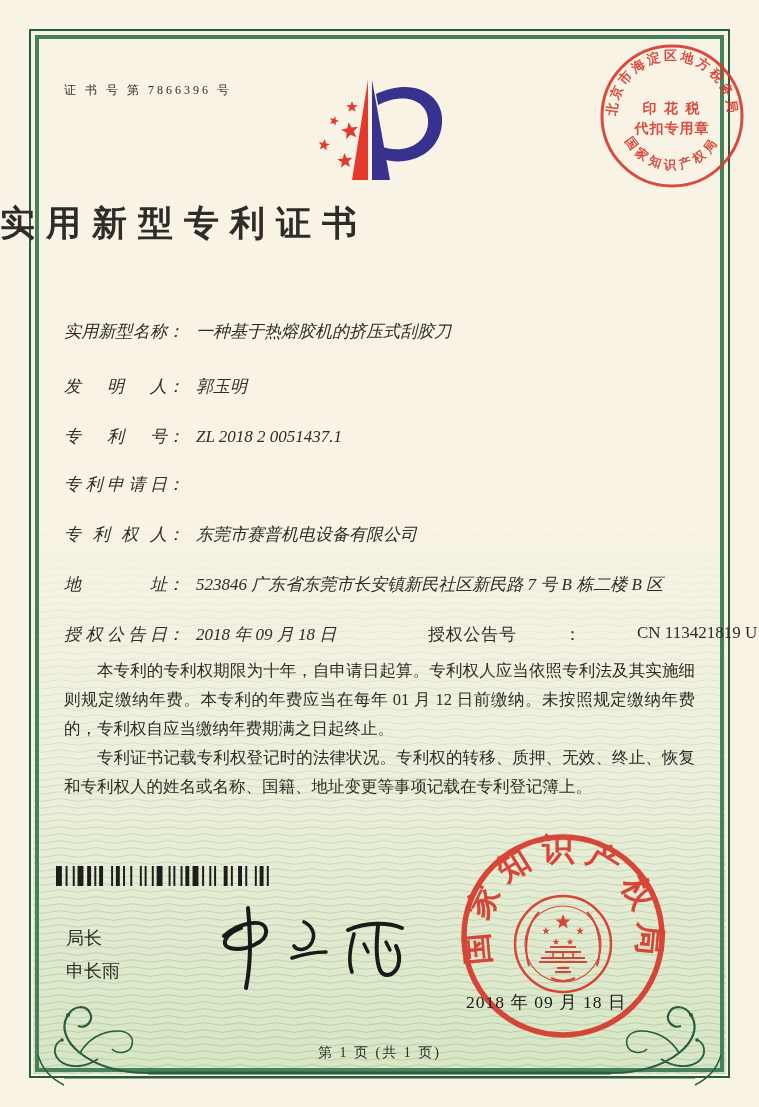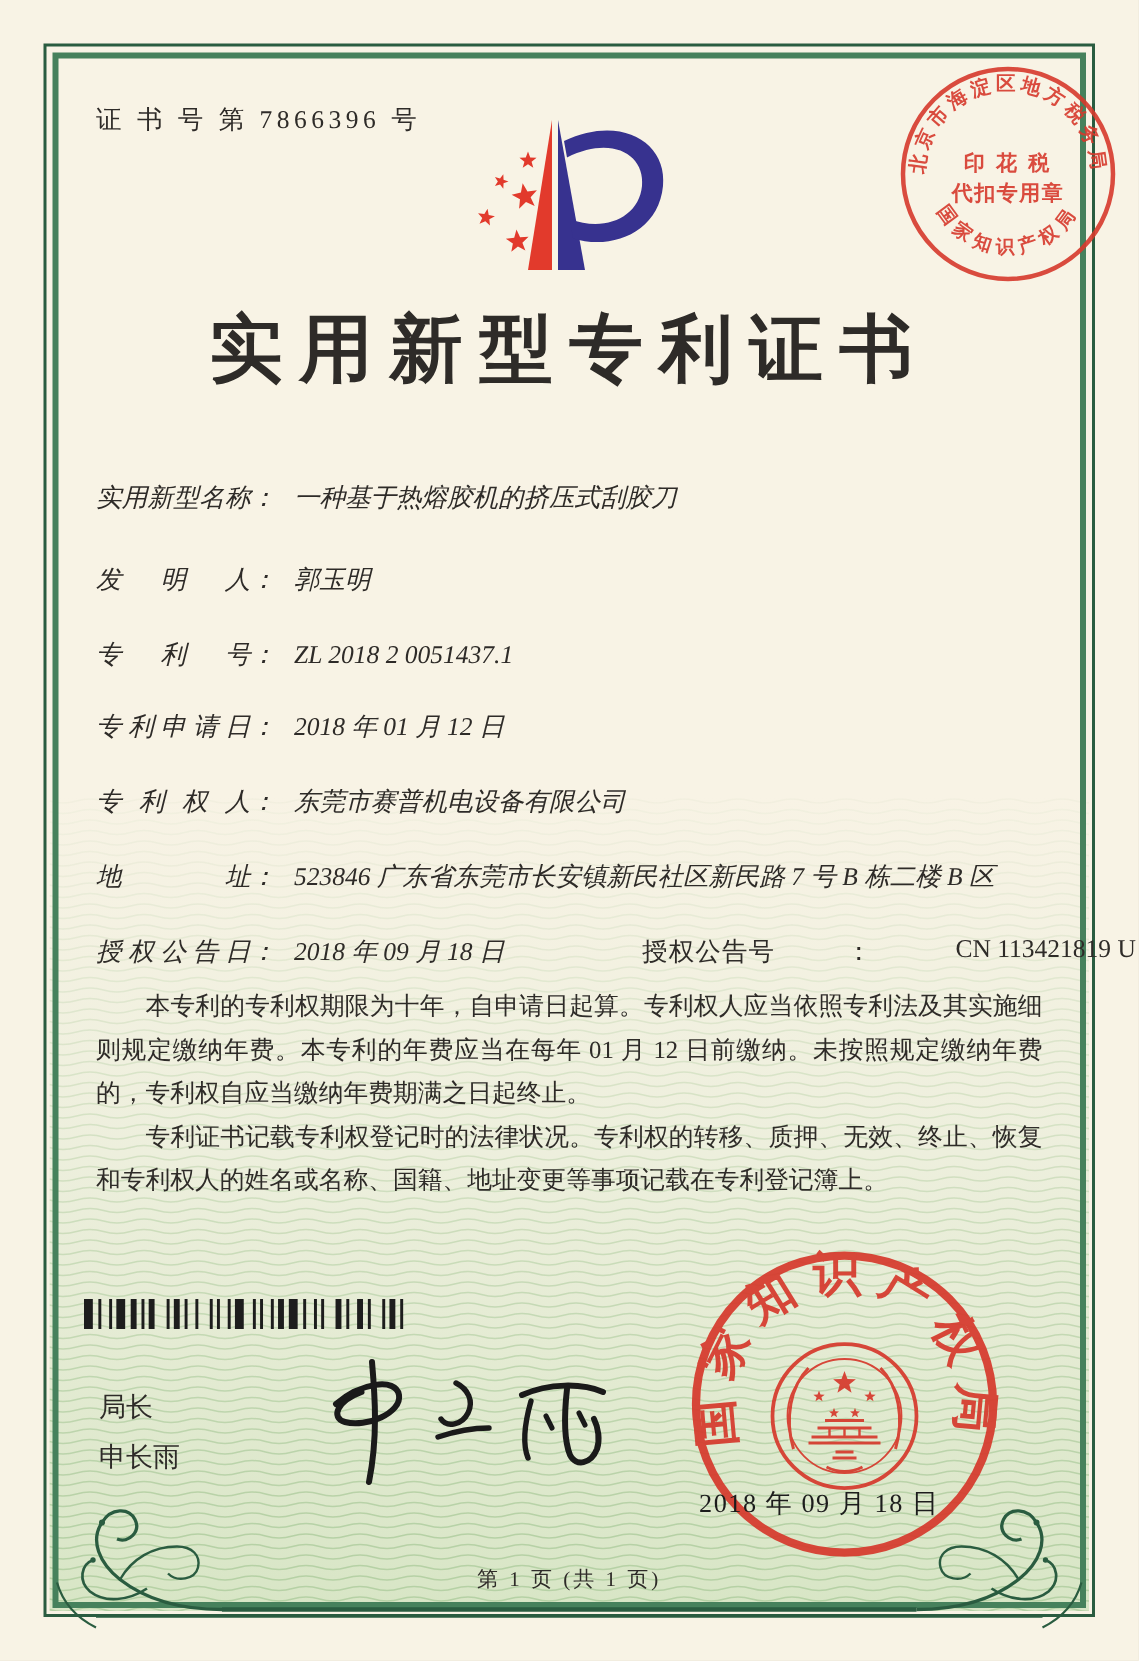--- a/index.html
+++ b/index.html
@@ -10,25 +10,25 @@
     font-family:"Liberation Serif","DejaVu Serif",serif;
     color:var(--text,#2e2b28);
   }
   
   .border-outer { position:absolute; inset:29px; border:2px solid var(--border-green,#2a5c40); z-index:1; }
   .border-inner { position:absolute; inset:35px; border:4px solid #46815c; z-index:1; }
   
   .green-tint { position:absolute; left:33px; right:33px; top:530px; bottom:33px; z-index:0;
     background:linear-gradient(180deg, rgba(223,234,210,0) 0%, rgba(223,234,210,0.45) 45%, rgba(212,228,194,0.9) 100%); }
   #waves { position:absolute; left:33px; top:530px; z-index:0; }
-  .cert-no { position:absolute; left:64px; top:68px; font-size:17px; letter-spacing:3px; z-index:2;text-align:right; }
+  .cert-no { position:absolute; left:64px; top:82px; font-size:12px; letter-spacing:3px; z-index:2;text-align:right; }
   .logo { position:absolute; left:302px; top:68px; z-index:2; }
   .tax-stamp { position:absolute; left:596px; top:40px; z-index:4; opacity:0.9; }
-  .title { position:absolute; left:0; right:0; top:200px; text-align:center;
-    font-size:49px; font-weight:bold; letter-spacing:11px; z-index:2; }
+  .title { position:absolute; left:0; right:0; top:200px; text-align:left;
+    font-size:35px; font-weight:bold; letter-spacing:11px; z-index:2; }
   .field-row { position:absolute; left:64px; width:630px; display:flex; font-size:17px; line-height:27px; z-index:2;font-style:italic; }
   .f-label { display:inline-block; width:103px; text-align:justify; text-align-last:justify; white-space:nowrap; }
   .f-colon { margin-right:12px; }
   .f-value { flex:1; }
   .r1{top:318px} .r2{top:373px} .r3{top:423px} .r4{top:471px} .r5{top:521px} .r6{top:571px}
   .grant-left { position:absolute; left:64px; top:623px; display:flex; font-size:17px; z-index:2;font-style:italic; }
   .grant-right { position:absolute; left:428px; top:623px; display:flex; font-size:17px; z-index:2;gap:48px; }
   .grant-right .f-label { width:88px; }
   .grant-right .f-colon { margin-right:8px; }
   .paras { position:absolute; left:64px; top:656px; width:631px; font-size:16.5px; line-height:29px;
@@ -182,21 +182,20 @@
     <span class="f-value">郭玉明</span>
   </div>
   <div class="field-row r3">
     <span class="f-label">专利号</span>
       <span class="f-colon">：</span>
     <span class="f-value">ZL 2018 2 0051437.1</span>
   </div>
   <div class="field-row r4">
     <span class="f-label">专利申请日</span>
       <span class="f-colon">：</span>
-    <span class="f-value">2018 年 01 月 12 日</span>
   </div>
   <div class="field-row r5">
     <span class="f-label">专利权人</span>
       <span class="f-colon">：</span>
     <span class="f-value">东莞市赛普机电设备有限公司</span>
   </div>
   <div class="field-row r6">
     <span class="f-label">地址</span>
       <span class="f-colon">：</span>
     <span class="f-value">523846 广东省东莞市长安镇新民社区新民路 7 号 B 栋二楼 B 区</span>

